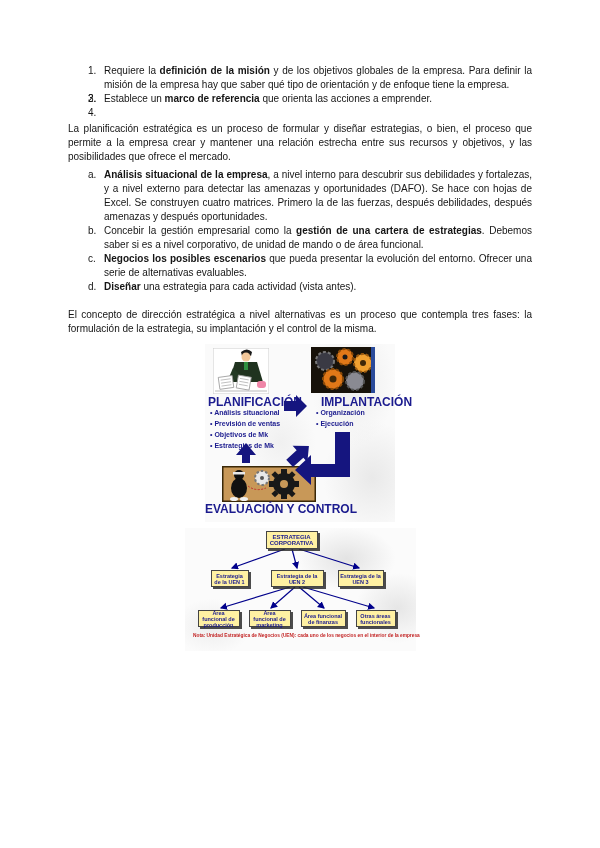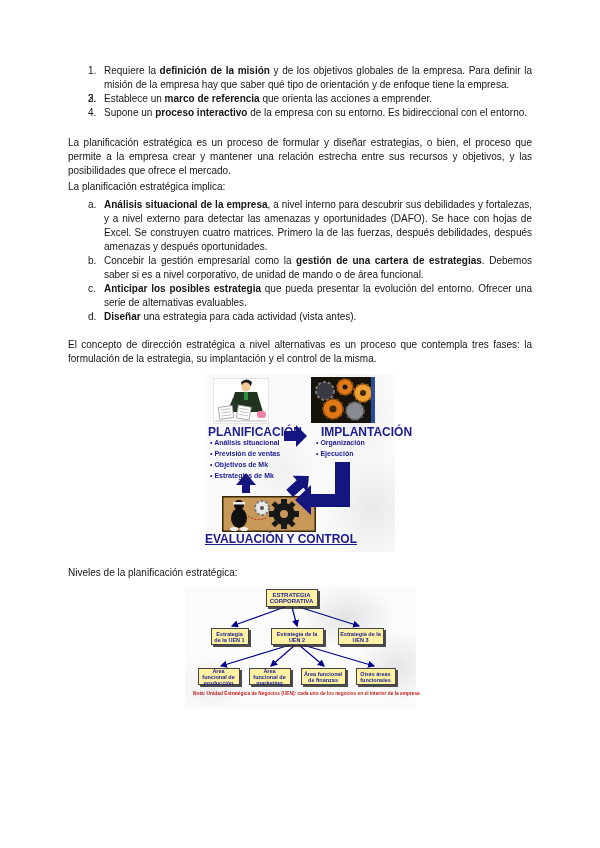--- a/index.html
+++ b/index.html
@@ -80,39 +80,37 @@
     </div>
     <div class="li">
       <span class="marker">2.</span>
     </div>
     <div class="li">
       <span class="marker">3.</span>
       <span><span>Establece un </span><b>marco de referencia</b><span> que orienta las acciones a emprender.</span></span>
     </div>
     <div class="li">
       <span class="marker">4.</span>
-      <span><span>Supone un </span><b>proceso interactivo</b><span> de la empresa con su entorno. Es bidireccional con el entorno.</span></span>
     </div>
   </div>
 
   <p class="para mt-lg">La planificación estratégica es un proceso de formular y diseñar estrategias, o bien, el proceso que permite a la empresa crear y mantener una relación estrecha entre sus recursos y objetivos, y las posibilidades que ofrece el mercado.</p>
-  <p class="para mt-sm">La planificación estratégica implica:</p>
 
   <div class="list mt-sm">
     <div class="li">
       <span class="marker">a.</span>
       <span><span> </span><b>Análisis situacional de la empresa</b><span>, a nivel interno para descubrir sus debilidades y fortalezas, y a nivel externo para detectar las amenazas y oportunidades (DAFO). Se hace con hojas de Excel. Se construyen cuatro matrices. Primero la de las fuerzas, después debilidades, después amenazas y después oportunidades.</span></span>
     </div>
     <div class="li">
       <span class="marker">b.</span>
       <span><span>Concebir la gestión empresarial como la </span><b>gestión de una cartera de estrategias</b><span>. Debemos saber si es a nivel corporativo, de unidad de mando o de área funcional.</span></span>
     </div>
     <div class="li">
       <span class="marker">c.</span>
-      <span><span></span><b>Anticipar los posibles estrategia</b><span> que pueda presentar la evolución del entorno. Ofrecer una serie de alternativas evaluables.</span></span>
+      <span><span></span><b>Negocios los posibles escenarios</b><span> que pueda presentar la evolución del entorno. Ofrecer una serie de alternativas evaluables.</span></span>
     </div>
     <div class="li">
       <span class="marker">d.</span>
       <span><span></span><b>Diseñar</b><span> una estrategia para cada actividad (vista antes).</span></span>
     </div>
   </div>
 
   <p class="para mt-md">El concepto de dirección estratégica a nivel alternativas es un proceso que contempla tres fases: la formulación de la estrategia, su implantación y el control de la misma.</p>
 
   <div class="cycle">
@@ -182,39 +180,38 @@
       <div>Análisis situacional</div>
       <div>Previsión de ventas</div>
       <div>Objetivos de Mk</div>
       <div>Estrategias de Mk</div>
     </div>
     <div class="cyc-label" style="left:116px;top:54px;">IMPLANTACIÓN</div>
     <div class="cyc-bullets" style="left:111px;top:63px;">
       <div>Organización</div>
       <div>Ejecución</div>
     </div>
-    <div class="cyc-label" style="left:0px;top:161px;text-decoration:underline;">EVALUACIÓN Y CONTROL</div>
+    <div class="cyc-label" style="left:0px;top:161px;">EVALUACIÓN Y CONTROL</div>
 
     <svg class="arrows-overlay" viewBox="0 0 190 178">
       <g fill="#15157F">
 
         <polygon points="79,57 91,57 91,51 102,62 91,73 91,67 79,67"></polygon>
 
         <polygon points="130,88 145,88 145,133 106,133 106,141 90,126 106,111 106,120 130,120"></polygon>
 
         <g transform="rotate(-42 95 110)">
           <polygon points="81,105 95,105 95,99 107,110 95,121 95,115 81,115"></polygon>
         </g>
 
         <polygon points="37,119 37,111 31,111 41,99 51,111 45,111 45,119"></polygon>
       </g>
     </svg>
   </div>
 
-  <p class="para mt-md">Niveles de la planificación estratégica:</p>
 
   <div class="levels">
 
     <svg class="lv-lines" viewBox="0 0 231 123">
       <defs>
         <marker id="ah" markerWidth="7" markerHeight="7" refX="5" refY="3" orient="auto">
           <path d="M0,0 L6,3 L0,6 z" fill="#00008B"></path>
         </marker>
       </defs>
       <g stroke="#00008B" stroke-width="1.2" fill="none">

